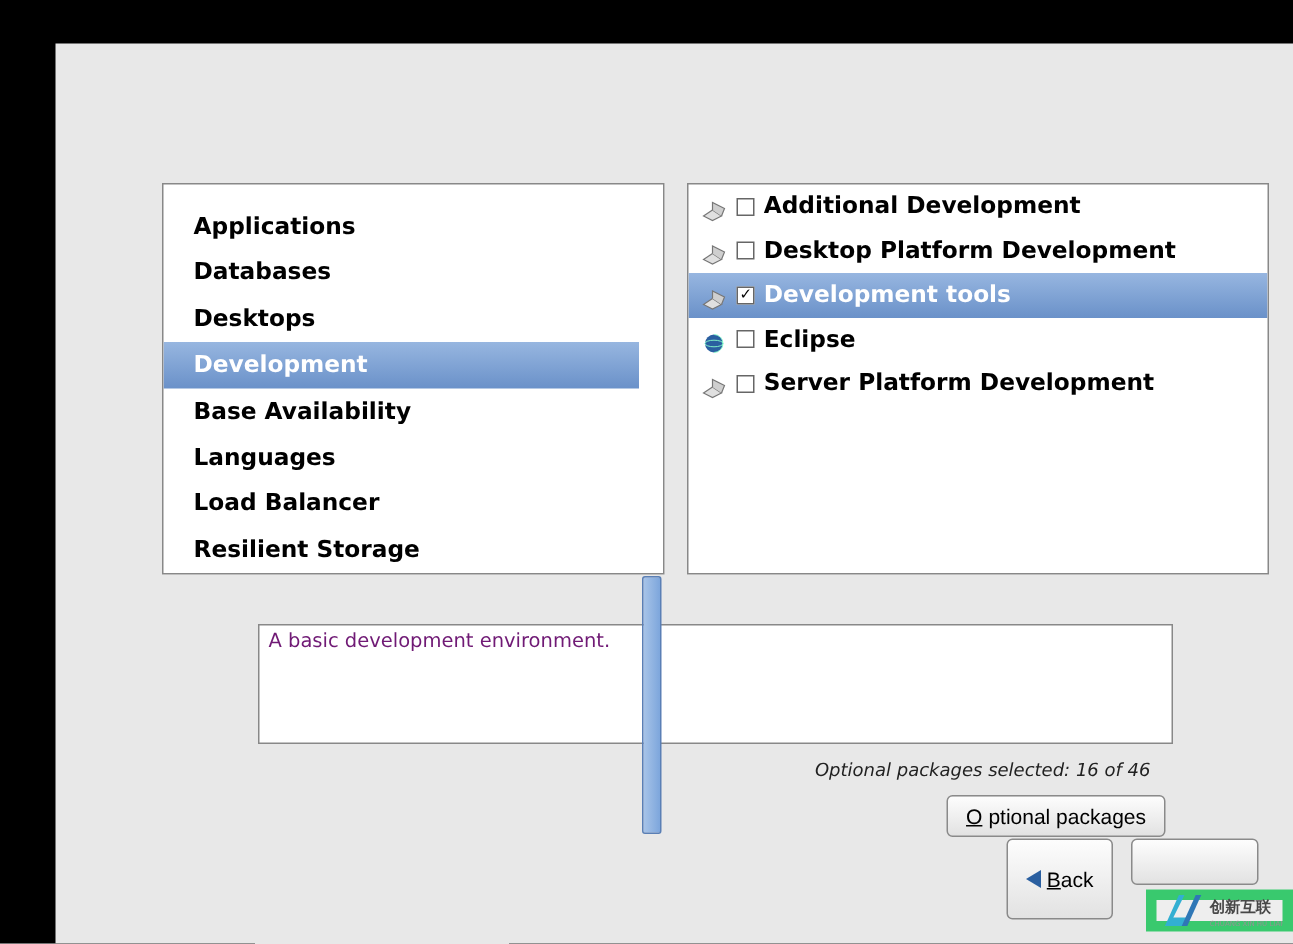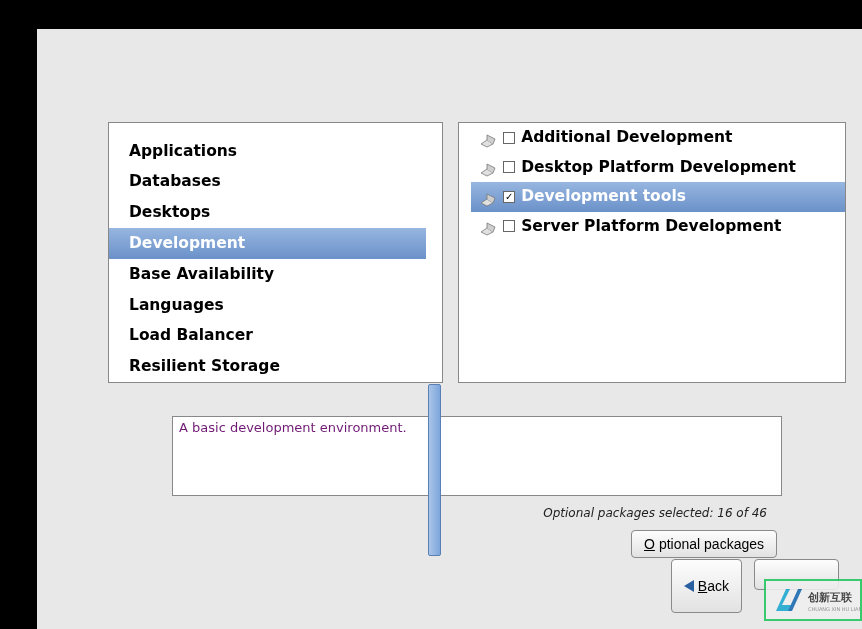--- a/index.html
+++ b/index.html
@@ -86,21 +86,20 @@
   .scrollbar.left .thumb { top: 2px; height: 172px; }
   .pkg-item {
     display: flex;
     align-items: center;
     gap: 6px;
     padding: 2px 6px 2px 8px;
     font-weight: bold;
     font-size: 15.5px;
     line-height: 1.65;
     cursor: pointer;
-    margin-left: 12px;
   }
   .pkg-item.selected {
     background: linear-gradient(to bottom, #97b6e0, #6a91c9);
     color: #fff;
   }
   .pkg-icon {
     width: 18px;
     height: 14px;
     flex-shrink: 0;
   }
@@ -165,23 +164,23 @@
     width: 0; height: 0;
     border-top: 6px solid transparent;
     border-bottom: 6px solid transparent;
     border-right: 10px solid #2a5fa0;
   }
   .watermark {
     position: absolute;
     right: 0;
     bottom: 8px;
     width: 98px;
-    height: 42px;
+    height: 28px;
     background: #efefef;
-    border: 2px solid #22c55e;
+    border: 7px solid #22c55e;
     opacity: 0.88;
     display: flex;
     align-items: center;
     justify-content: flex-end;
   }
   .watermark svg { display:block; }
   .next-placeholder {
     width: 85px;
     height: 31px;
     background: linear-gradient(to bottom, #fdfdfd, #e2e2e2);
@@ -245,20 +244,31 @@
           <span class="pkg-icon">
             <svg viewBox="0 0 18 14">
                 <path d="M2 10 L8 6 L14 10 L8 13 Z" fill="#e0e0e0" stroke="#777" stroke-width="0.8"></path>
                 <path d="M8 6 L8 1 L16 5 L14 10" fill="#cfcfcf" stroke="#777" stroke-width="0.8"></path>
               </svg>
           </span>
           <span class="pkg-check">✓</span>
           <span>Development tools</span>
         </div>
 
+        <div class="pkg-item">
+          <span class="pkg-icon">
+            <svg viewBox="0 0 18 14">
+                <circle cx="9" cy="7" r="6" fill="#2a5fa0"></circle>
+                <ellipse cx="9" cy="7" rx="6" ry="2.2" fill="none" stroke="#8fc" stroke-width="0.6"></ellipse>
+                <path d="M9 1 A6 6 0 0 1 9 13" fill="none" stroke="#8fc" stroke-width="0.6"></path>
+              </svg>
+          </span>
+          <span class="pkg-check"></span>
+          <span>Eclipse</span>
+        </div>
 
         <div class="pkg-item">
           <span class="pkg-icon">
             <svg viewBox="0 0 18 14">
                 <path d="M2 10 L8 6 L14 10 L8 13 Z" fill="#e0e0e0" stroke="#777" stroke-width="0.8"></path>
                 <path d="M8 6 L8 1 L16 5 L14 10" fill="#cfcfcf" stroke="#777" stroke-width="0.8"></path>
               </svg>
           </span>
           <span class="pkg-check"></span>
           <span>Server Platform Development</span>

